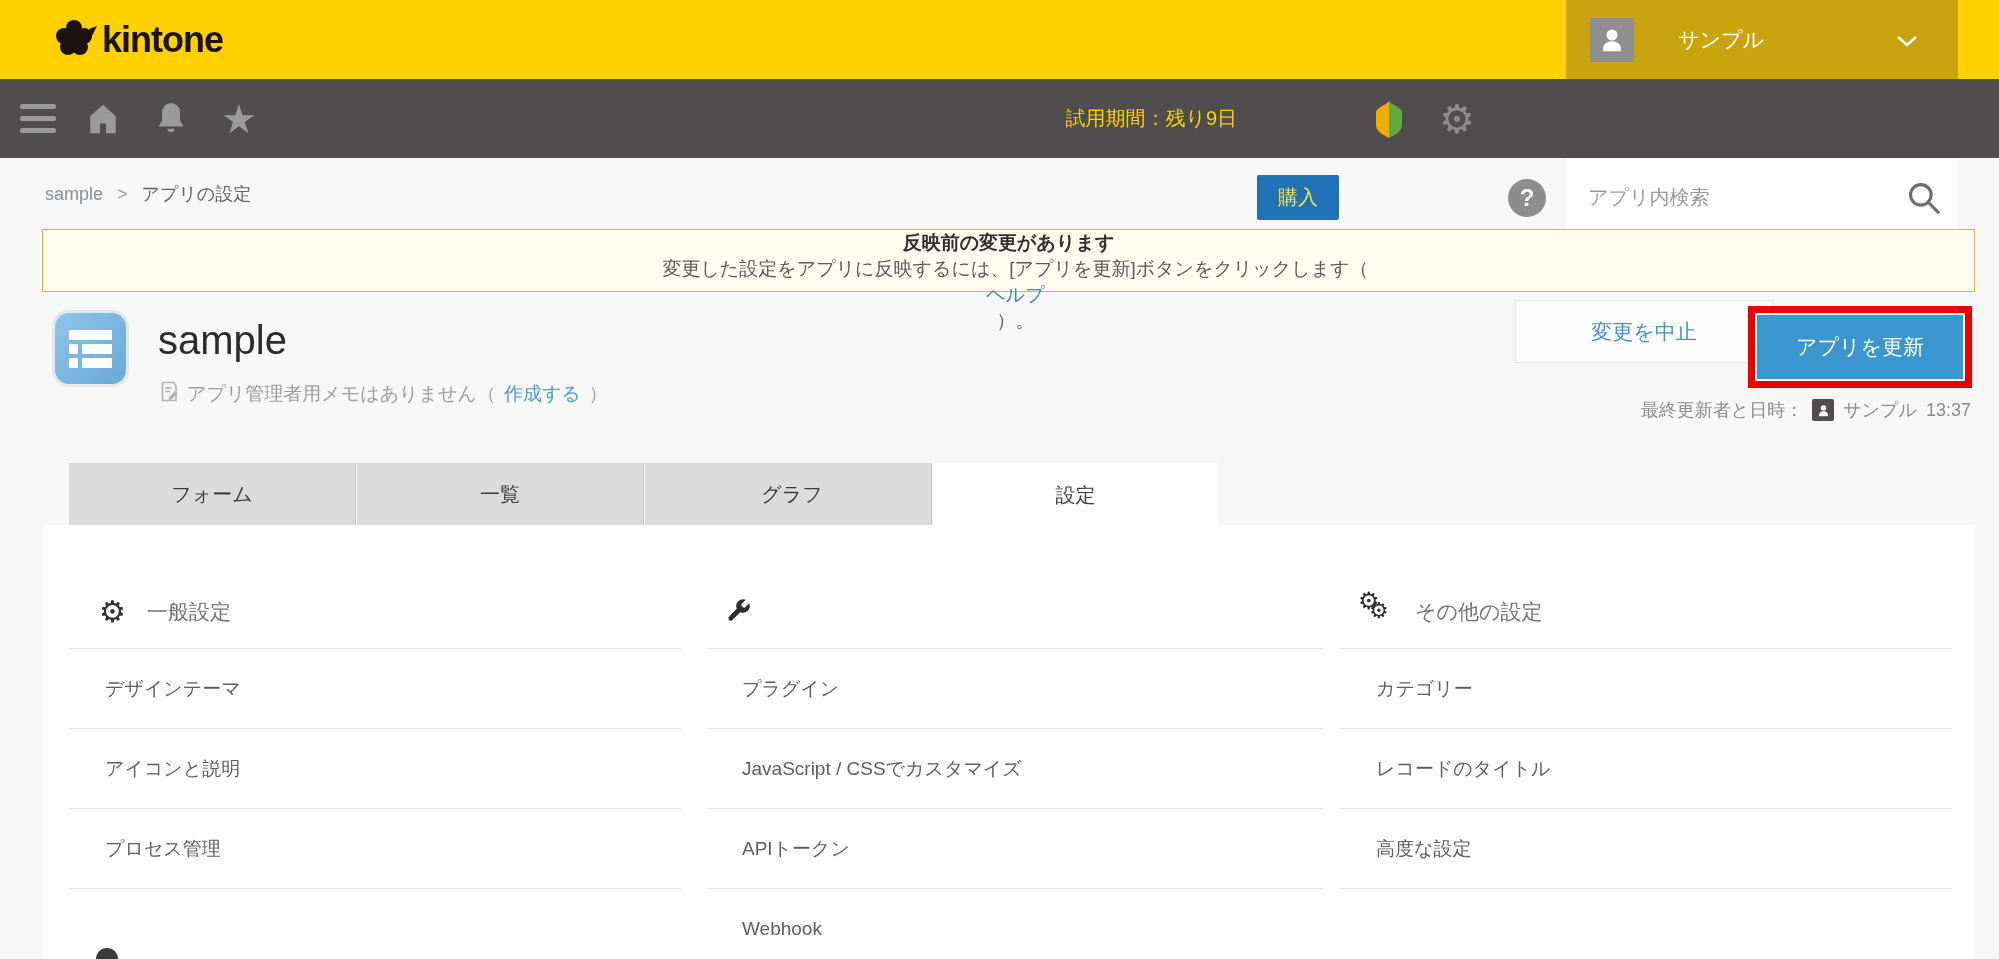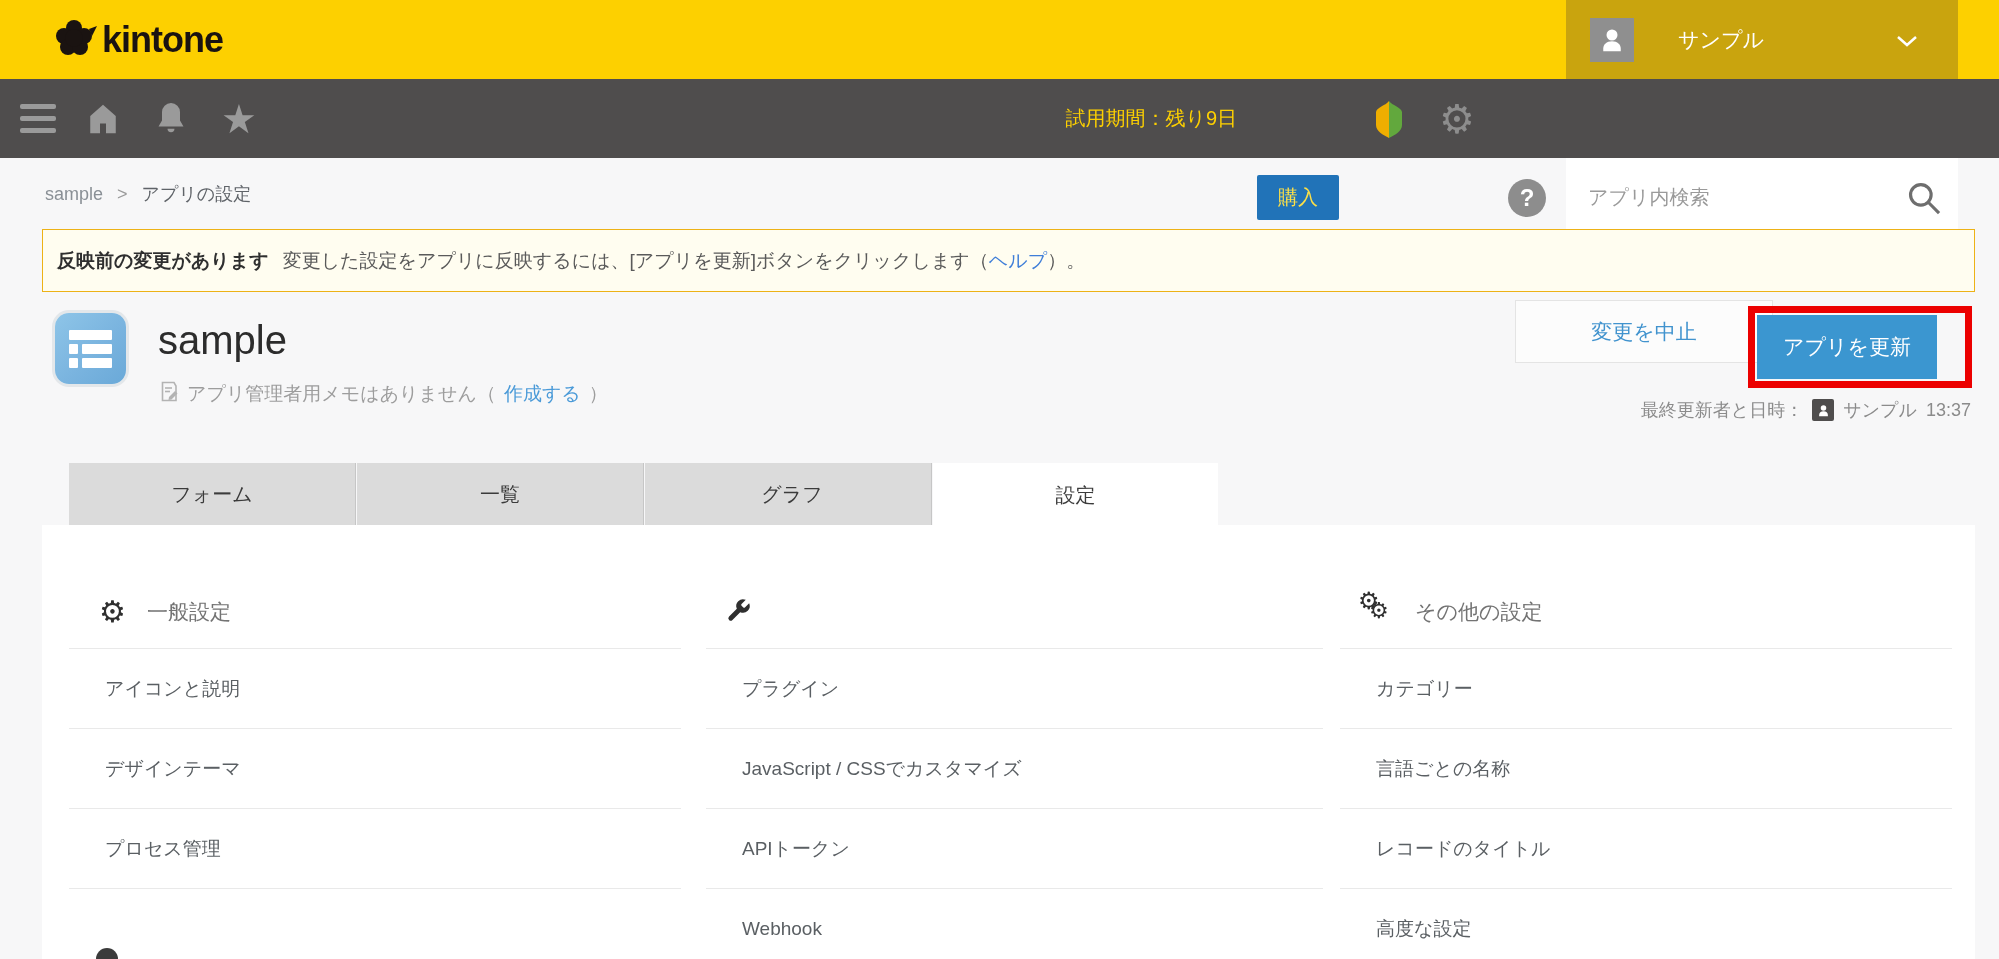--- a/index.html
+++ b/index.html
@@ -43,21 +43,21 @@
   .search-mag { position:absolute; right:56px; top:100px; cursor:pointer; }
 
   
   .breadcrumb { left:45px; top:182px; display:flex; align-items:center; gap:14px; font-size:18px; }
   .bc-app { color:#8a9096; cursor:pointer; }
   .bc-sep { color:#9a9a9a; }
   .bc-page { color:#5f6368; }
 
   
   .notice { left:42px; top:229px; width:1933px; height:63px; background:#fffdf0;
-    border:1px solid #edb216; display:flex; align-items:center; padding-left:14px; font-size:19px; }
+    border:1px solid #edb216; display:flex; align-items:center; padding-left:14px; font-size:19px;flex-direction:column; }
   .notice-bold { font-weight:bold; color:#2f2f2f; margin-right:14px; }
   .notice-text { color:#5a5a5a; }
   .notice-link { color:#3f7ed8; cursor:pointer; }
 
   
   .app-icon { left:55px; top:313px; width:71px; height:71px; border-radius:14px;
     background:linear-gradient(135deg,#8ec5e8 0%,#7ab4df 55%,#6aa9d8 100%);
     box-shadow:0 0 0 3px #e3e7ea; }
   .app-icon .bar { position:absolute; background:#ffffff; border-radius:1px; }
   .b1 { left:14px; top:17px; width:43px; height:10px; }
@@ -66,21 +66,21 @@
   .b3s { left:14px; top:45px; width:9px;  height:10px; }
   .b3  { left:27px; top:45px; width:30px; height:10px; }
   .app-title { left:158px; top:318px; font-size:40px; color:#2c2c2c; }
   .memo-line { left:160px; top:381px; display:flex; align-items:center; gap:8px; font-size:19px; color:#9d9d9d; }
   .memo-link { color:#4a9ad8; cursor:pointer; }
 
   .discard-btn { left:1515px; top:300px; width:258px; height:63px; background:#fcfcfc;
     border:1px solid #e4e4e4; color:#4193ce; font-size:21px;
     display:flex; align-items:center; justify-content:center; cursor:pointer; }
   .red-box { left:1748px; top:306px; width:224px; height:82px; border:7px solid #ec0000; }
-  .update-btn { left:1757px; top:315px; width:180px; height:64px; background:#3b96d0; color:#ffffff;
+  .update-btn { left:1757px; top:315px; width:206px; height:64px; background:#3b96d0; color:#ffffff;
     font-size:21px; display:flex; align-items:center; justify-content:center; cursor:pointer; }
   .last-updated { right:28px; top:398px; display:flex; align-items:center; gap:9px;
     font-size:18px; color:#8b8b8b; }
   .lu-avatar { width:22px; height:22px; background:#4f4d4d; border-radius:2px;
     display:flex; align-items:center; justify-content:center; }
 
   
   .tab { position:absolute; top:463px; width:287px; height:62px; background:#dbdbdb;
     border-right:1px solid #c6c6c6; display:flex; align-items:center; justify-content:center;
     font-size:20px; color:#3b3b3b; cursor:pointer; }
@@ -268,32 +268,31 @@
 
 <div class="sec-header" style="left:1358px;">
   <span class="gears-wrap">
     <span class="g1">⚙</span>
       <span class="g2">⚙</span>
   </span>
   <span class="sec-label">その他の設定</span>
 </div>
 
 <div class="col-list col1">
+  <div class="item-row">デザインテーマ</div>
   <div class="item-row">アイコンと説明</div>
-  <div class="item-row">デザインテーマ</div>
   <div class="item-row">プロセス管理</div>
 </div>
 
 <div class="col-list col2">
   <div class="item-row">プラグイン</div>
   <div class="item-row">JavaScript / CSSでカスタマイズ</div>
   <div class="item-row">APIトークン</div>
   <div class="item-row">Webhook</div>
 </div>
 
 <div class="col-list col3">
   <div class="item-row">カテゴリー</div>
-  <div class="item-row">言語ごとの名称</div>
   <div class="item-row">レコードのタイトル</div>
   <div class="item-row">高度な設定</div>
 </div>
 
 <div class="abs bell-partial"></div>
 
 </body></html>

